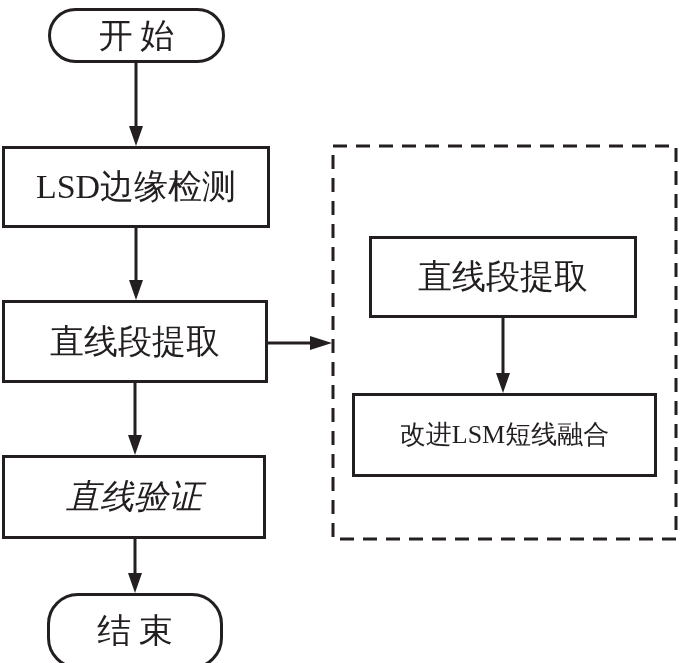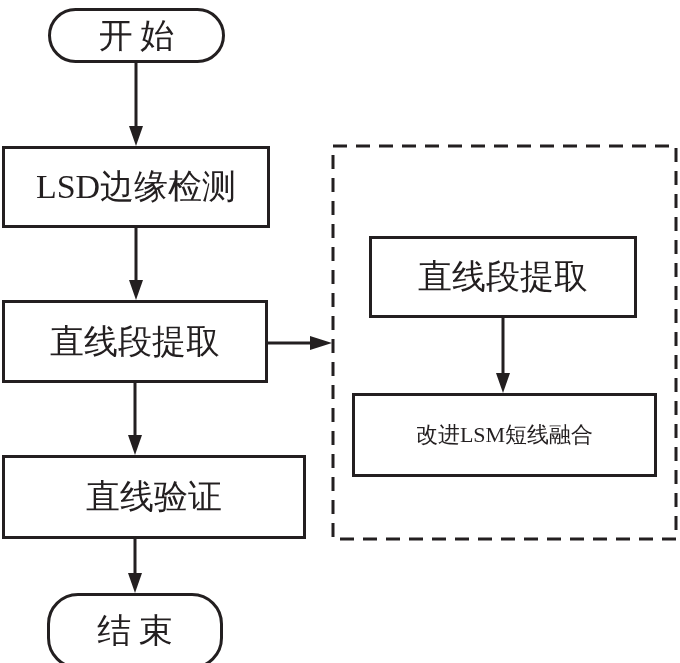--- a/index.html
+++ b/index.html
@@ -13,24 +13,24 @@
   }
   .node {
     position:absolute; display:flex; align-items:center; justify-content:center;
     border:3px solid var(--line); background:var(--bg);
     font-size:34px; line-height:1; text-align:center; white-space:nowrap;
   }
   .terminal { border-radius:31px; letter-spacing:0.22em; text-indent:0.22em; }
   .n-start   { left:48px;  top:8px;   width:177px; height:55px; }
   .n-lsd     { left:2px;   top:146px; width:268px; height:82px; }
   .n-extract { left:2px;   top:300px; width:266px; height:83px;text-align:right; }
-  .n-verify  { left:2px;   top:455px; width:304px; height:84px; }
+  .n-verify  { left:2px;   top:455px; width:264px; height:84px;font-style:italic; }
   .n-end     { left:47px;  top:593px; width:176px; height:76px; }
   .n-suppress{ left:369px; top:236px; width:268px; height:82px; }
-  .n-fuse    { left:352px; top:393px; width:305px; height:84px; font-size:22px; }
+  .n-fuse    { left:352px; top:393px; width:305px; height:84px; font-size:26px; }
 
   .dashed-group { position:absolute; left:331px; top:144px; width:347px; height:397px; }
   .dashed-group svg { display:block; }
 
   
   .arrow-v { position:absolute; width:14px; }
   .arrow-v .shaft {
     position:absolute; left:50%; transform:translateX(-50%);
     top:0; bottom:17px; width:3px; background:var(--line);
   }

